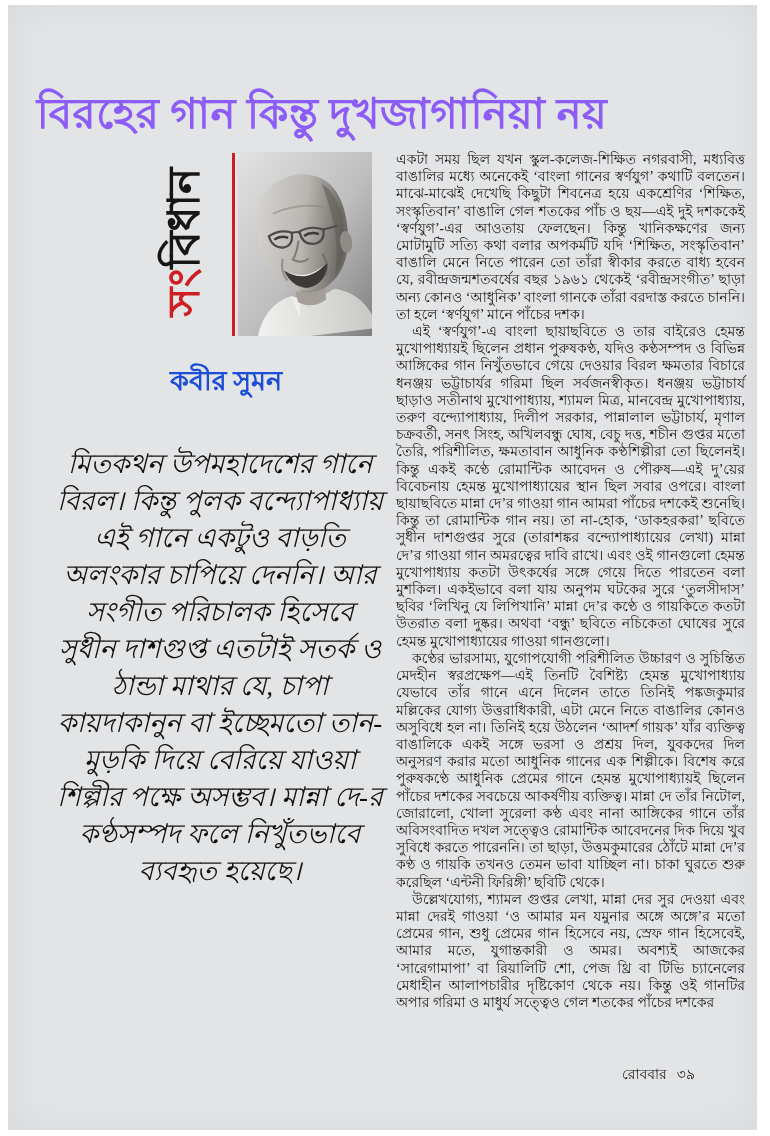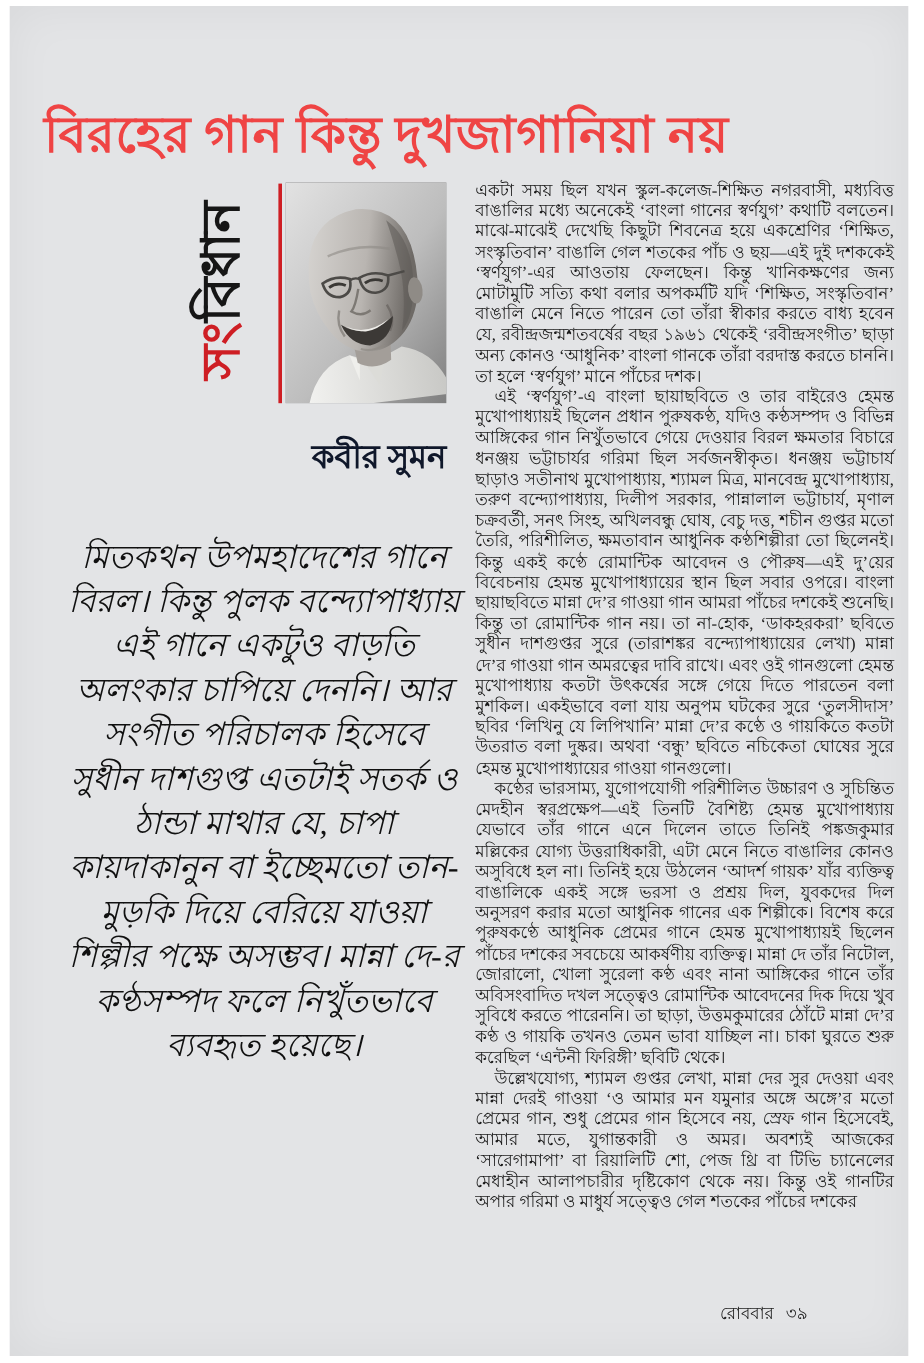--- a/index.html
+++ b/index.html
@@ -9,21 +9,21 @@
     overflow:hidden;
   }
   .page{
     position:absolute;left:8px;top:5px;width:749px;height:1125px;
     background:#e3e4e6;
     box-shadow:inset 0 0 40px rgba(0,0,0,0.05);
   }
   .title{
     position:absolute;left:8px;top:58px;width:628px;
     text-align:center;
-    font-size:42px;line-height:56px;font-weight:600;color:#ef4444;
+    font-size:42px;line-height:56px;font-weight:600;color:#8b5cf6;
     letter-spacing:0.5px;
   }
   .masthead{
     position:absolute;left:143px;top:150px;width:84px;height:184px;
     display:flex;align-items:center;justify-content:center;
   }
   .masthead-inner{
     transform:rotate(-90deg);transform-origin:center;
     white-space:nowrap;
     font-size:44px;font-weight:700;color:#161616;line-height:1;
@@ -33,39 +33,38 @@
     position:absolute;left:232px;top:153px;width:3px;height:183px;
     background:#ce1e24;
   }
   .photo{
     position:absolute;left:238px;top:152px;width:134px;height:184px;
     overflow:hidden;background:#9a9a9a;
   }
   .photo svg{display:block;}
   .byline{
     position:absolute;left:170px;top:364px;width:202px;
-    text-align:right;
-    font-size:27px;font-weight:700;color:#0f172a;line-height:34px;
+    font-size:27px;font-weight:700;color:#1d4ed8;line-height:34px;
   }
   .pullquote{
     position:absolute;left:56px;top:446px;width:328px;
     text-align:center;
     font-size:27px;line-height:37px;font-weight:500;color:#101010;font-style:italic;
   }
   .article{
     position:absolute;left:396px;top:151px;width:349px;
     font-size:14px;line-height:17.2px;color:#1a1a1a;
     text-align:justify;
     font-family:Liberation Serif, serif;
   }
   .article p{margin:0;padding:0;}
   .article p.indent{text-indent:16px;}
   .footer{
-    position:absolute;left:523px;top:1063px;width:150px;
-    text-align:right;font-size:14px;color:#202020;margin-top:20px;
+    position:absolute;left:545px;top:1063px;width:150px;
+    text-align:right;font-size:14px;color:#202020;
   }
   .footer .num{margin-left:10px;}
 </style>
 </head>
 <body>
 
 <div class="page"></div>
 
 <h1 class="title">বিরহের গান কিন্তু দুখজাগানিয়া নয়</h1>
 

